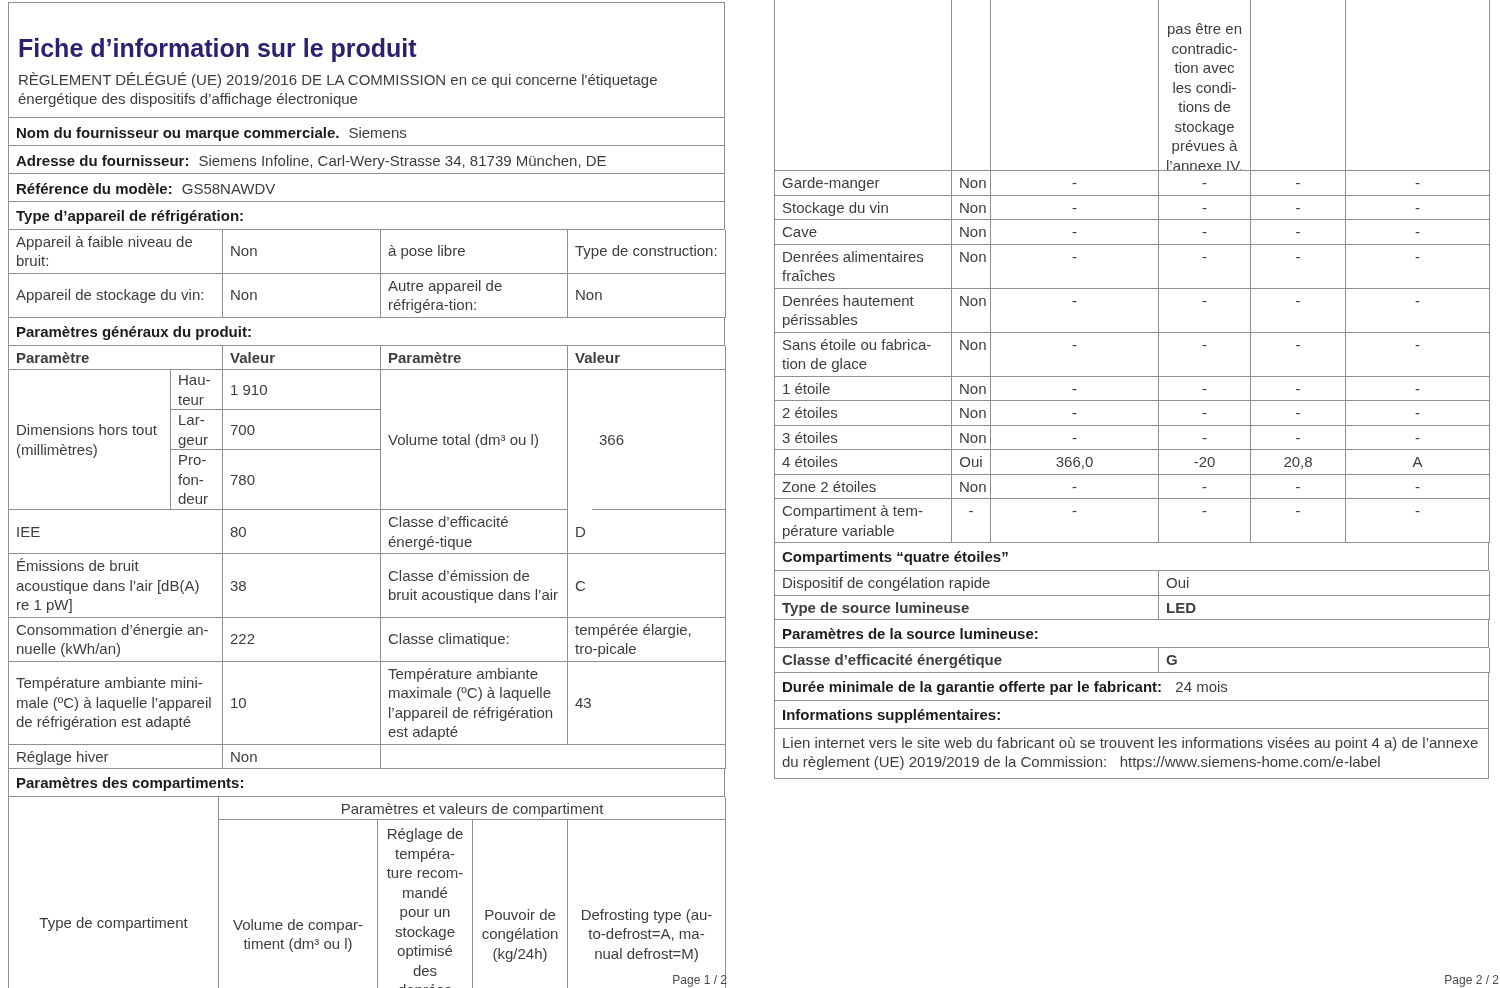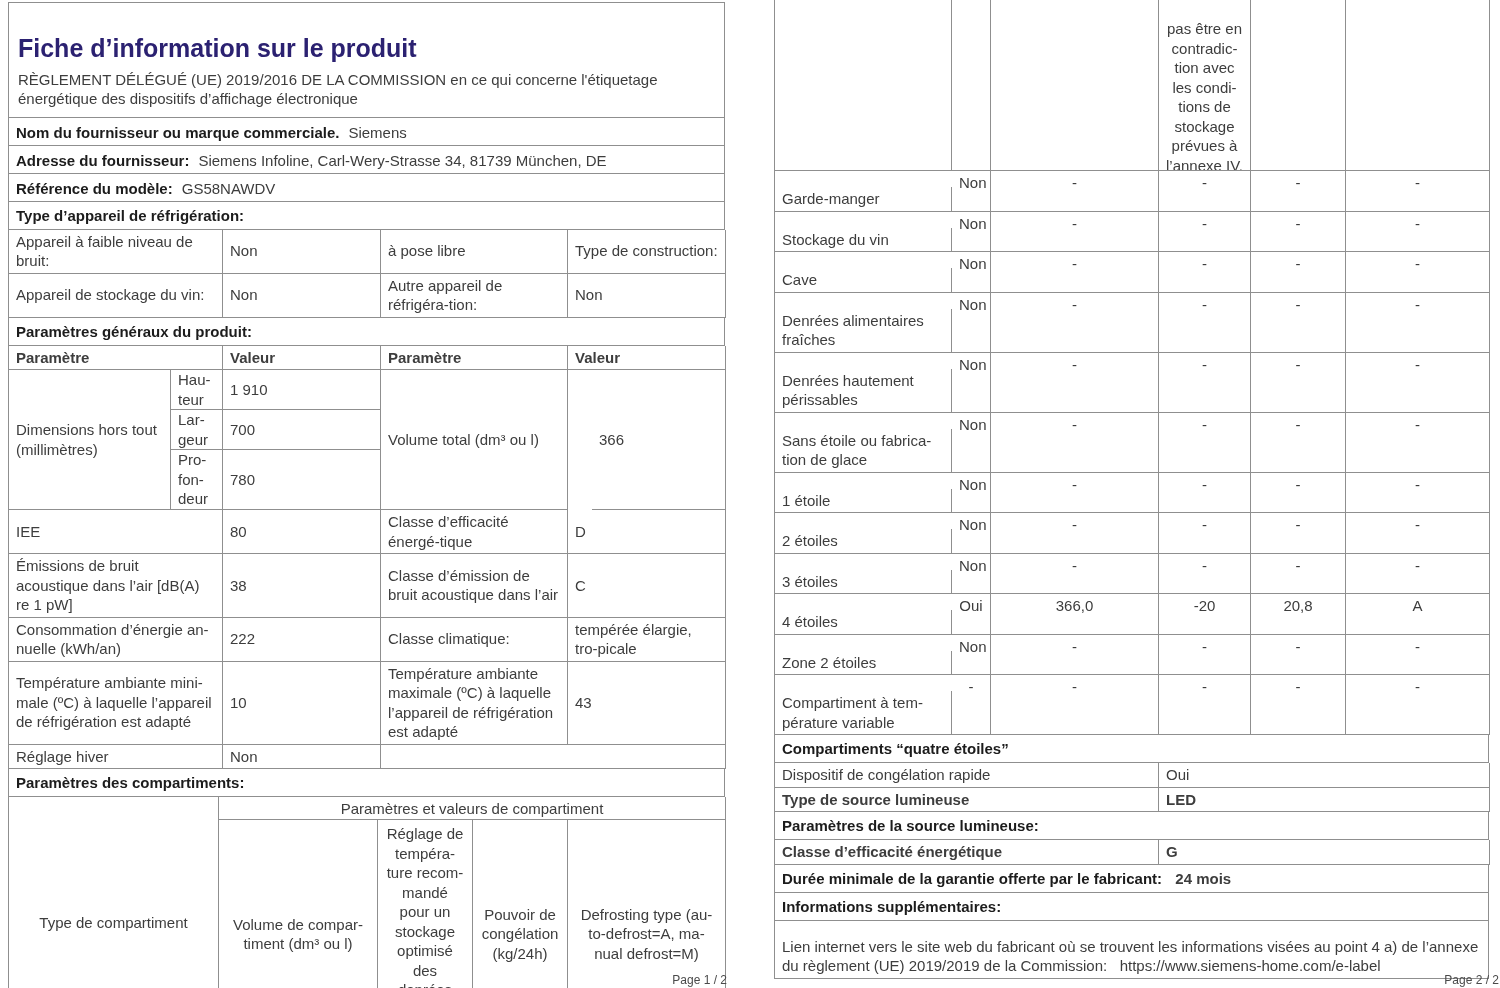--- a/index.html
+++ b/index.html
@@ -53,21 +53,21 @@
   .dims .vol-val{grid-row:1/4;grid-column:5;display:flex;align-items:center;margin-left:24px;}
   .dims .sub{display:flex;align-items:center;}
   
   .comp-head{grid-template-columns:210px 159px 95px 95px 158px;grid-template-rows:23px 229px;}
   .comp-head .type-cell{grid-row:1/3;grid-column:1;}
   .comp-head .span-cell{grid-row:1;grid-column:2/6;padding-top:2px;}
   .comp-head .hdr{padding-top:4px;}
   
   #page2 .hdr-cont{height:171px;}
   #page2 .hdr-cont .cell{padding-top:19px;}
-  #page2 .lab{min-height:22px;margin-top:16px;}
+  #page2 .lab{min-height:22px;}
   .footer{position:absolute;font-size:12px;color:#4a4a4a;}
   #footer1{top:973px;left:8px;width:719px;text-align:right;}
   #footer2{top:973px;left:774px;width:725px;text-align:right;}
   .url{color:var(--tx);text-decoration:none;}
 </style>
 </head>
 <body>
 
 <div class="page" id="page1">
   <div class="tbl">
@@ -324,30 +324,30 @@
     </div>
 
     <div class="row g2">
       <div class="cell mh22">Classe d’efficacité énergétique</div>
       <div class="cell mh22">G</div>
     </div>
 
     <div class="row single">
       <div class="cell kv sec">
         <span class="b">Durée minimale de la garantie offerte par le fabricant:</span>
-        <span style="font-weight:700;color:var(--tx)">24 mois</span>
+        <span style="font-weight:400;color:var(--tx)">24 mois</span>
       </div>
     </div>
 
     <div class="row single">
       <div class="cell sec">Informations supplémentaires:</div>
     </div>
 
     <div class="row single">
-      <div class="cell" style="min-height:50px;padding-top:16px">
+      <div class="cell" style="min-height:50px;padding-top:4px">
         <span>Lien internet vers le site web du fabricant où se trouvent les informations visées au point 4 a) de l’annexe du règlement (UE) 2019/2019 de la Commission:</span>
         <span>&nbsp;</span>
         <a class="url" href="#">https://www.siemens-home.com/e-label</a>
       </div>
     </div>
 
   </div>
 </div>
 
 <div class="footer" id="footer1">Page 1 / 2</div>

